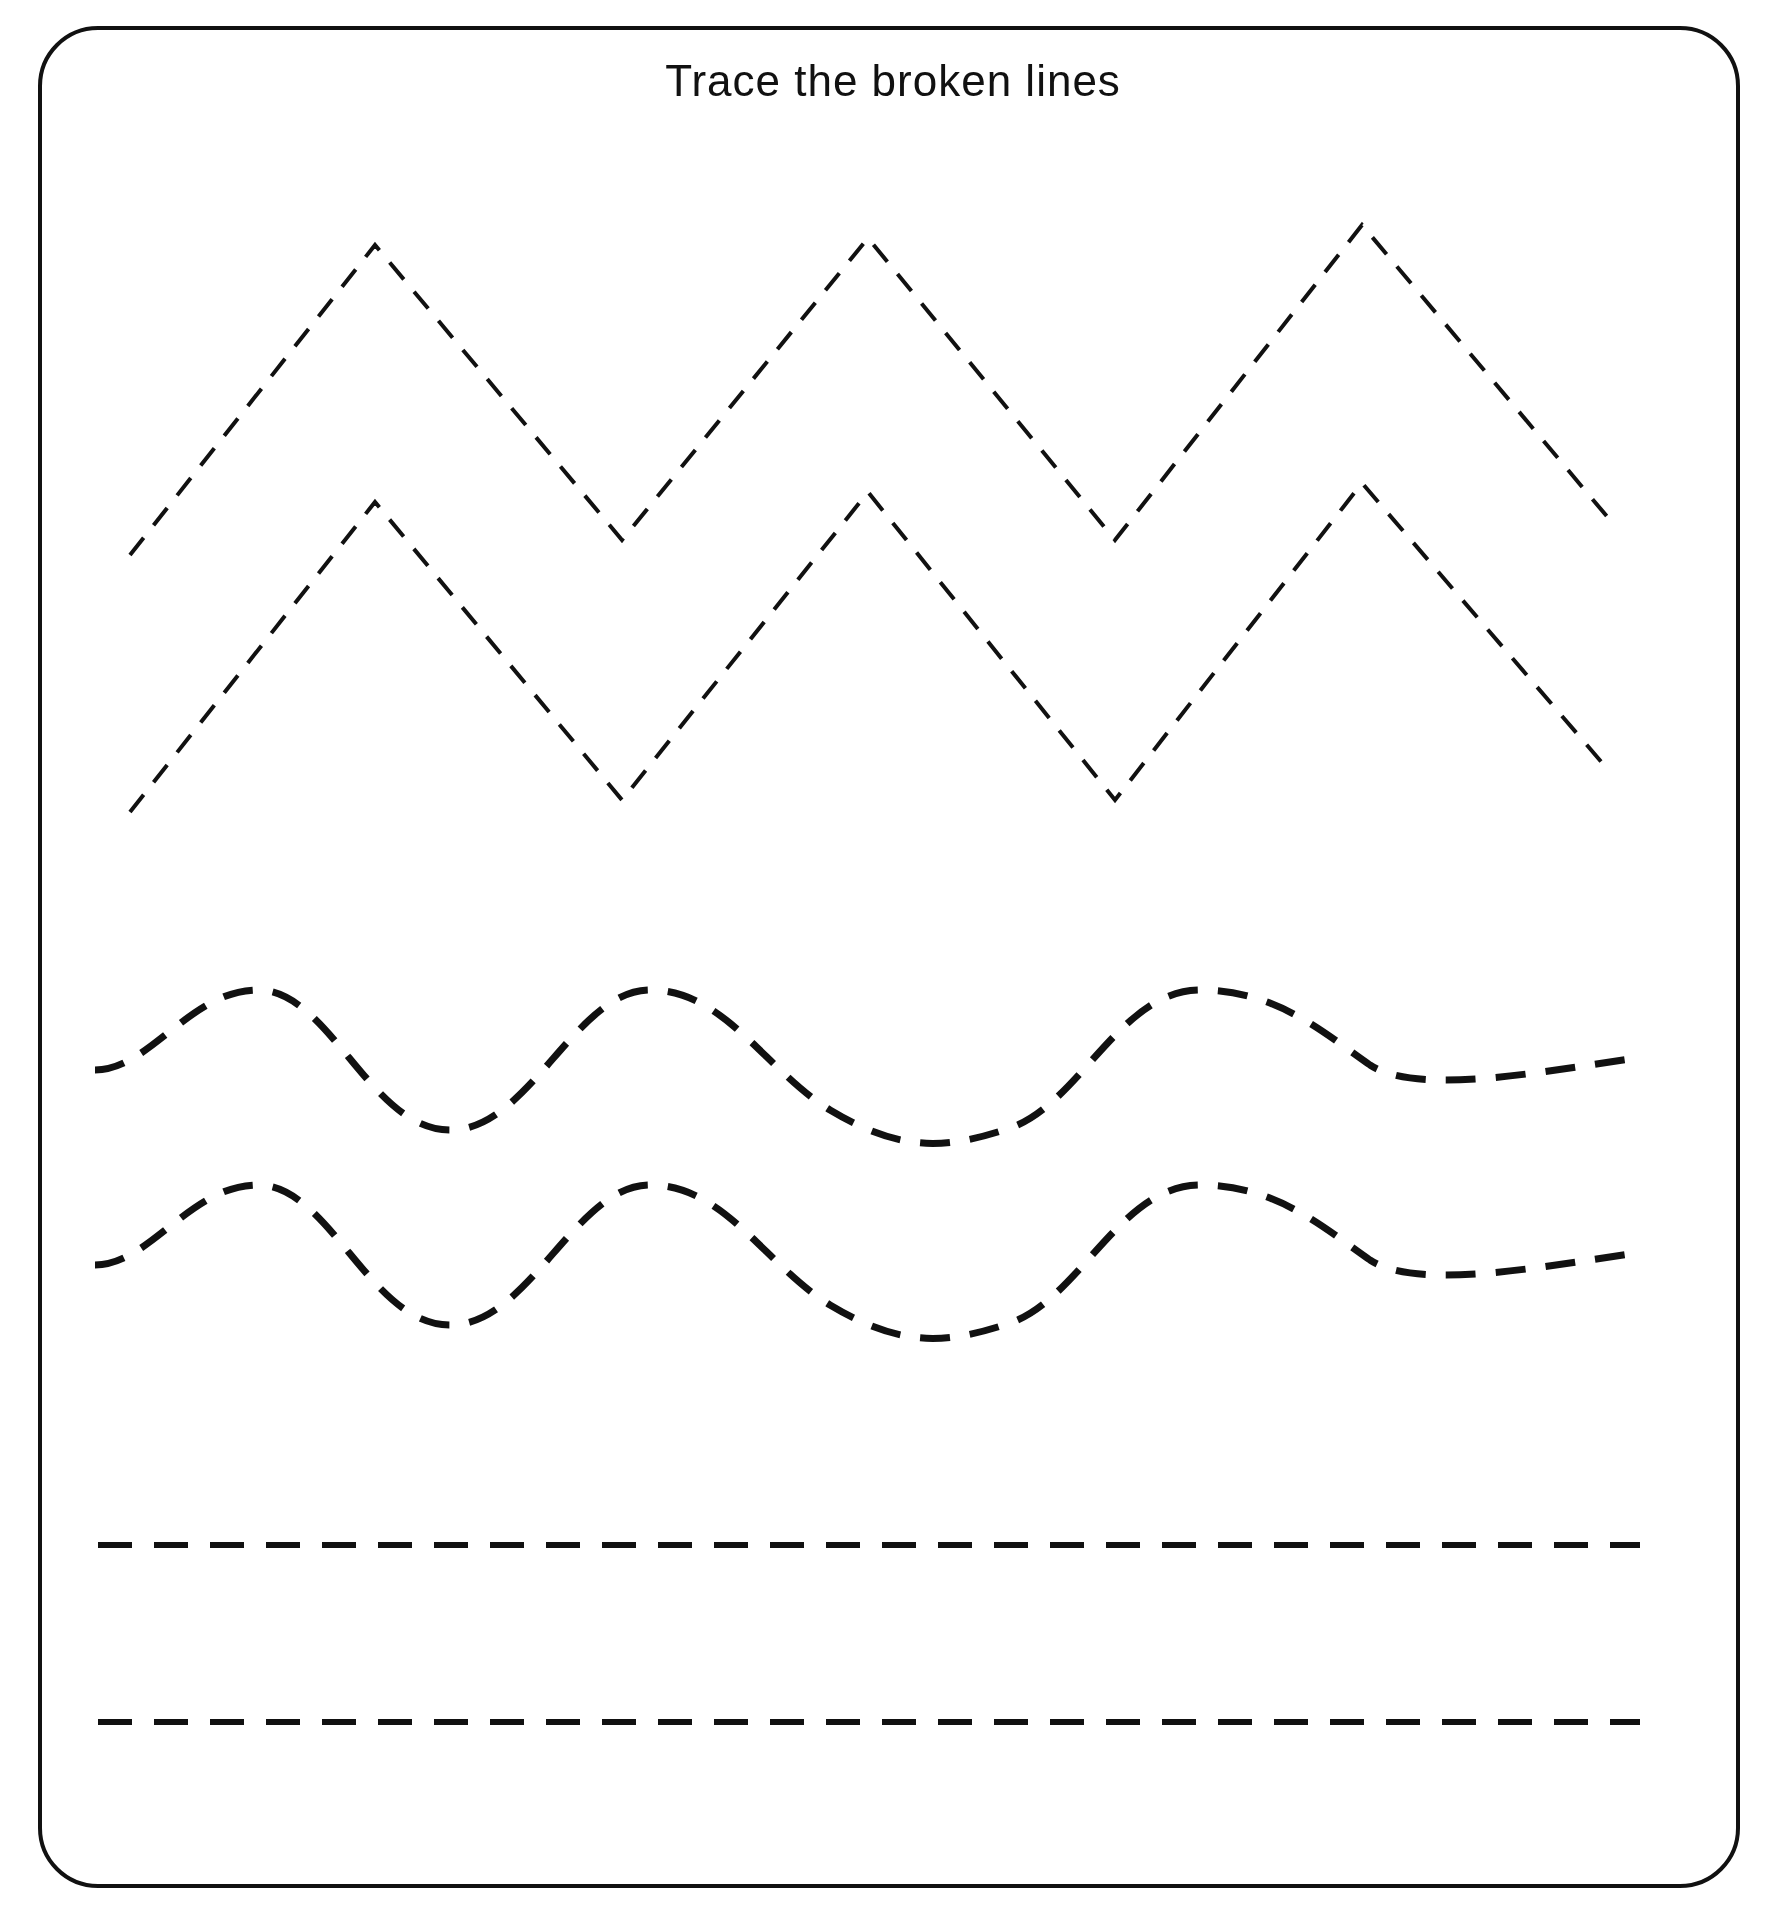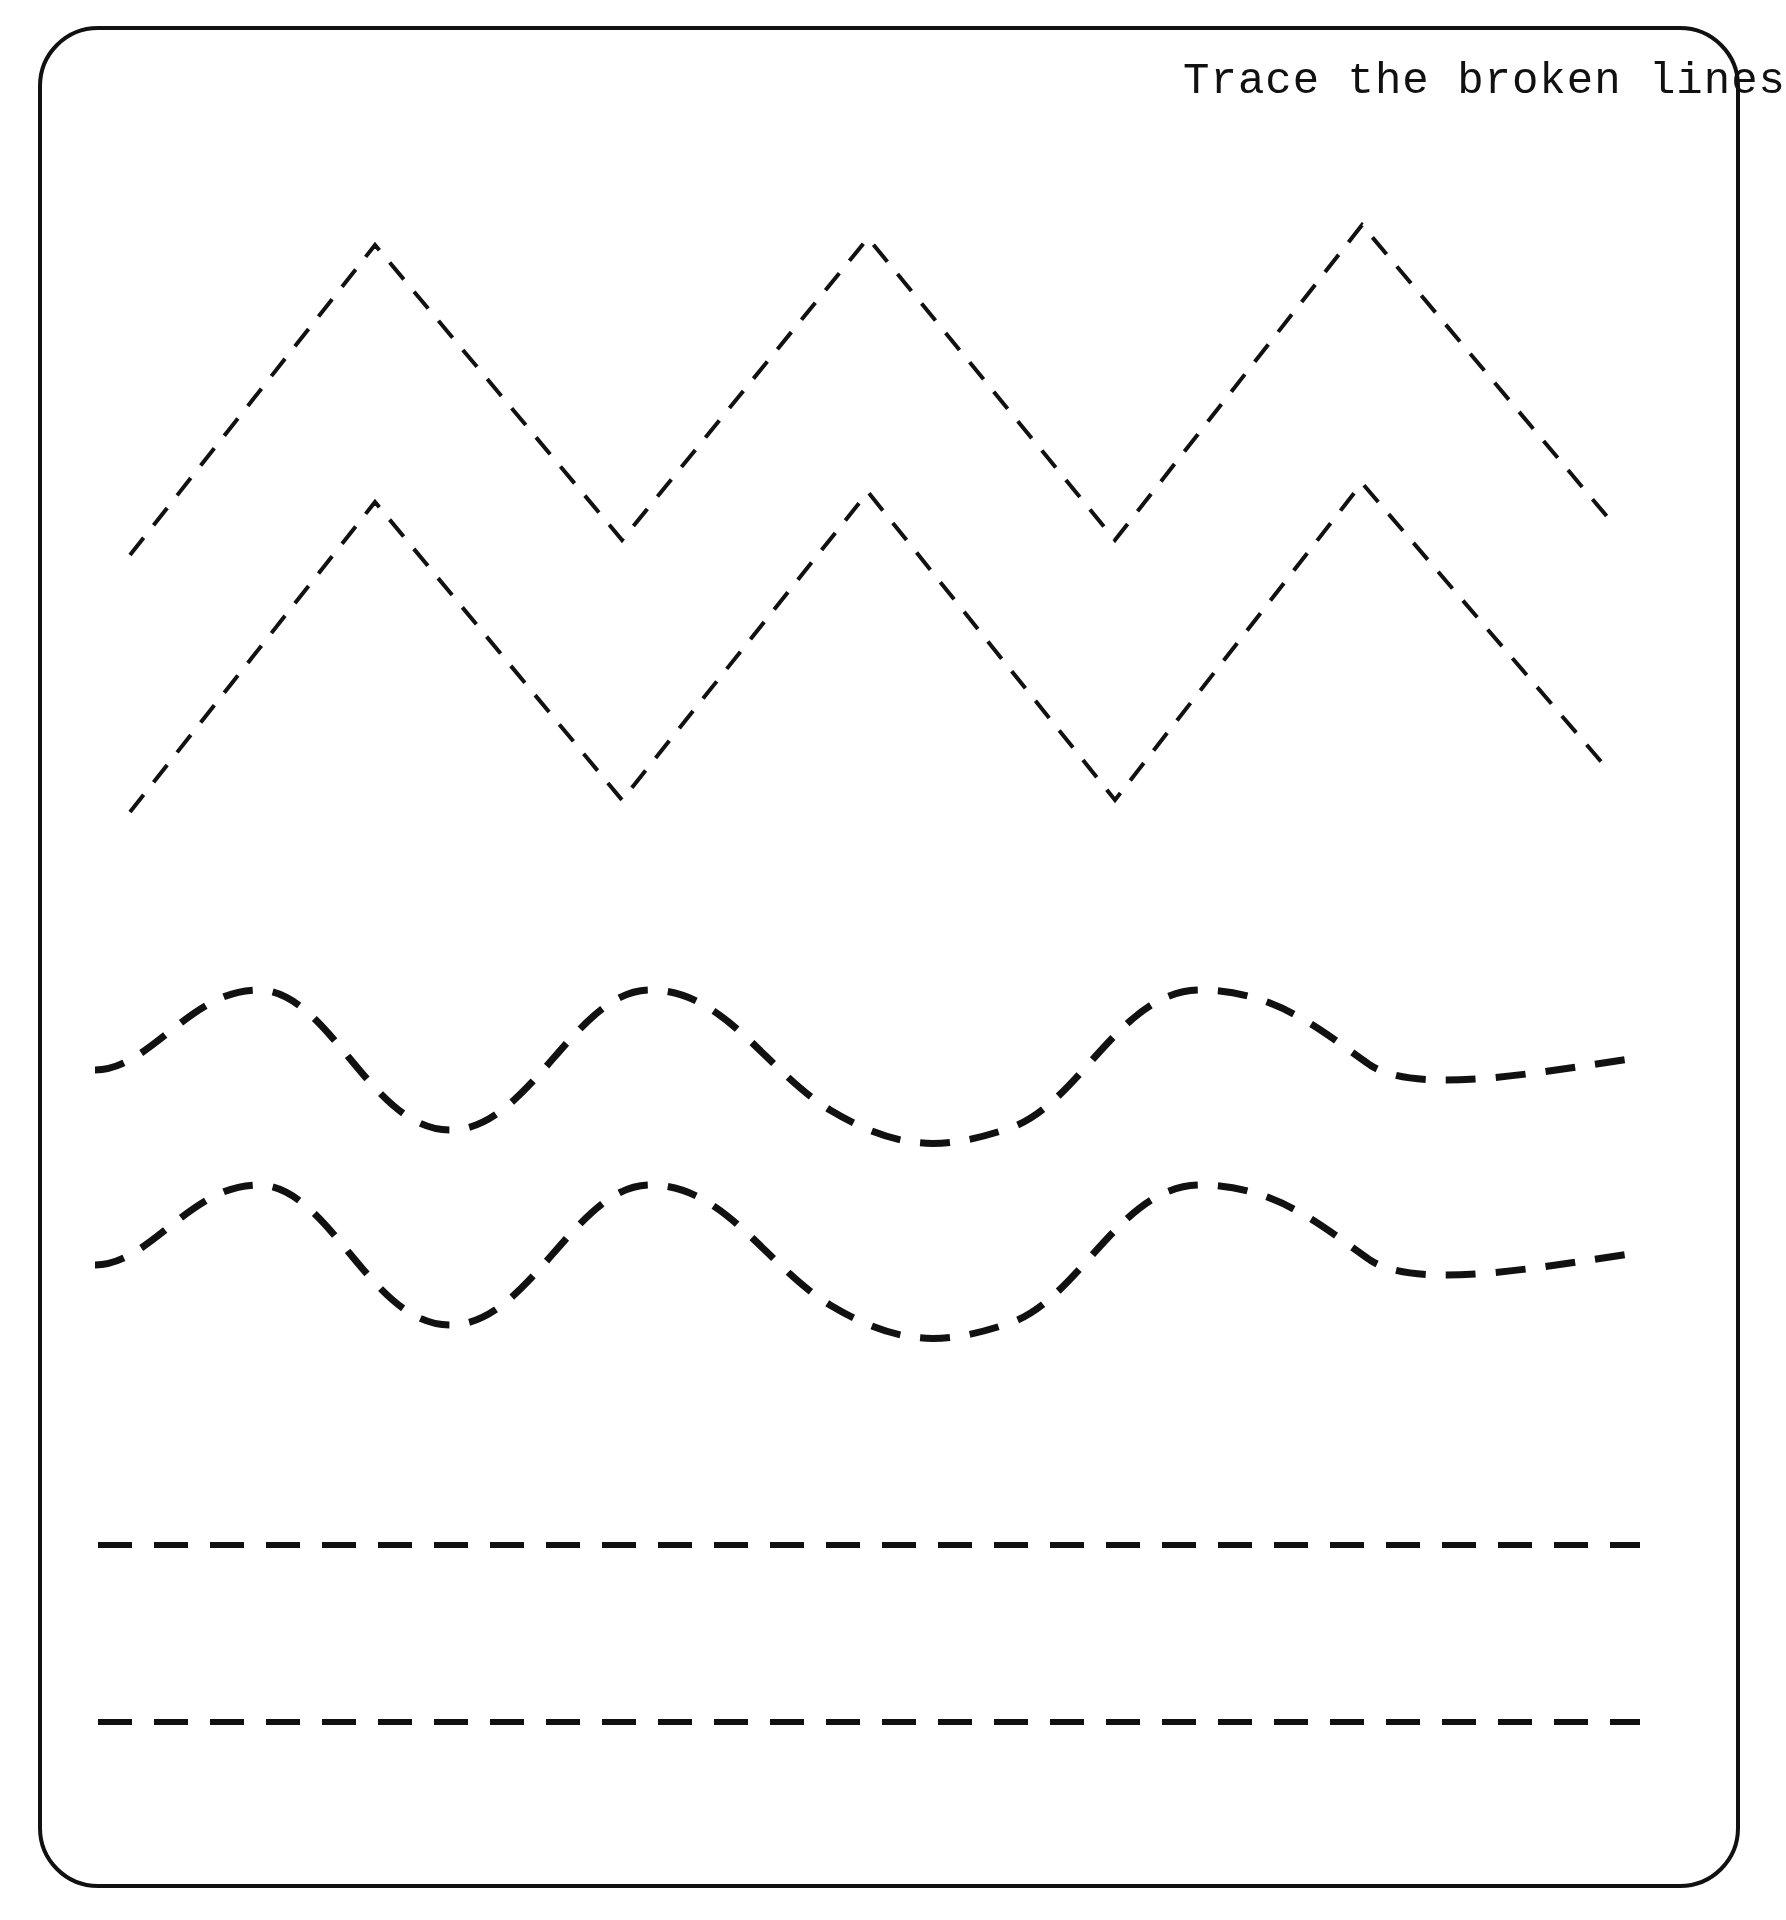--- a/index.html
+++ b/index.html
@@ -29,22 +29,22 @@
     box-sizing: border-box;
     border: 4px solid #111111;
     border-radius: 60px;
     background: #ffffff;
   }
   .worksheet-title {
     position: absolute;
     left: 0;
     top: 56px;
     width: 1786px;
-    text-align: right;
-    font-family: Liberation Mono, monospace;
+    text-align: center;
+    font-family: Liberation Sans, sans-serif;
     font-size: 44px;
     letter-spacing: 1px;
     color: #111111;
     white-space: nowrap;
   }
   .lines-area {
     position: absolute;
     left: 0;
     top: 0;
     width: 1786px;

